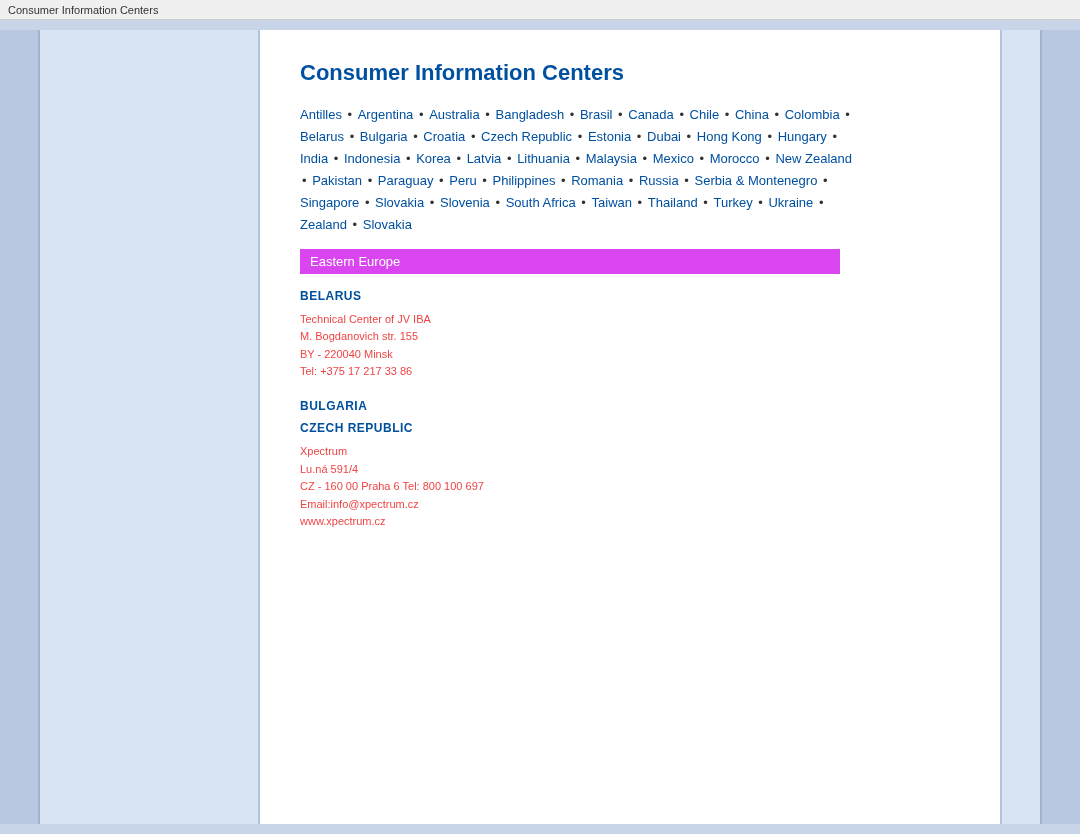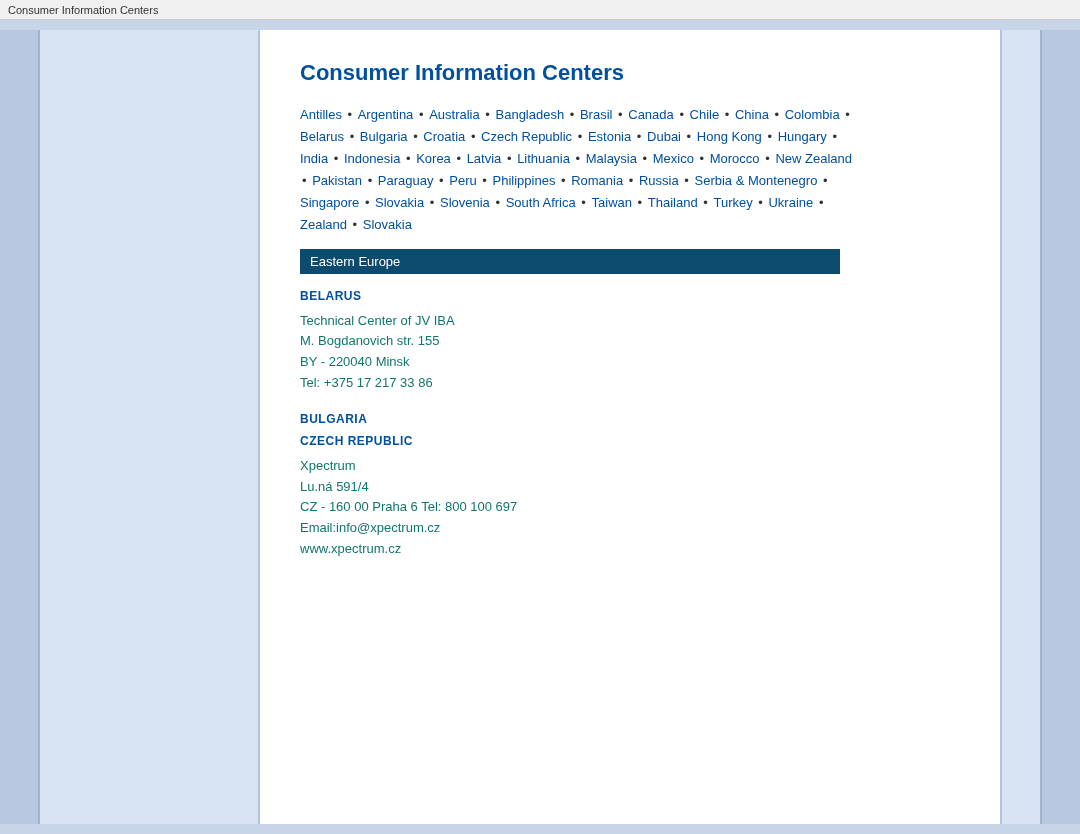--- a/index.html
+++ b/index.html
@@ -82,41 +82,41 @@
       color: #0050a0;
       text-decoration: none;
     }
 
     .links-section .separator {
       color: #333;
       margin: 0 2px;
     }
 
     .section-header {
-      background: #0c4a6e;
+      background: #d946ef;
       color: white;
       padding: 5px 10px;
       font-size: 13px;
       margin-bottom: 15px;
       width: 540px;
     }
 
     .country-name {
       color: #0050a0;
       font-size: 12px;
       font-weight: bold;
       margin-bottom: 8px;
       letter-spacing: 0.5px;
     }
 
     .country-info {
-      color: #0f766e;
+      color: #ef4444;
       margin-bottom: 18px;
       line-height: 1.6;
-      font-size: 13px;
+      font-size: 11px;
     }
   </style>
 </head>
 <body>
 
 <div class="title-bar">
   <span>Consumer Information Centers</span>
 </div>
 
 <div class="main-layout">

